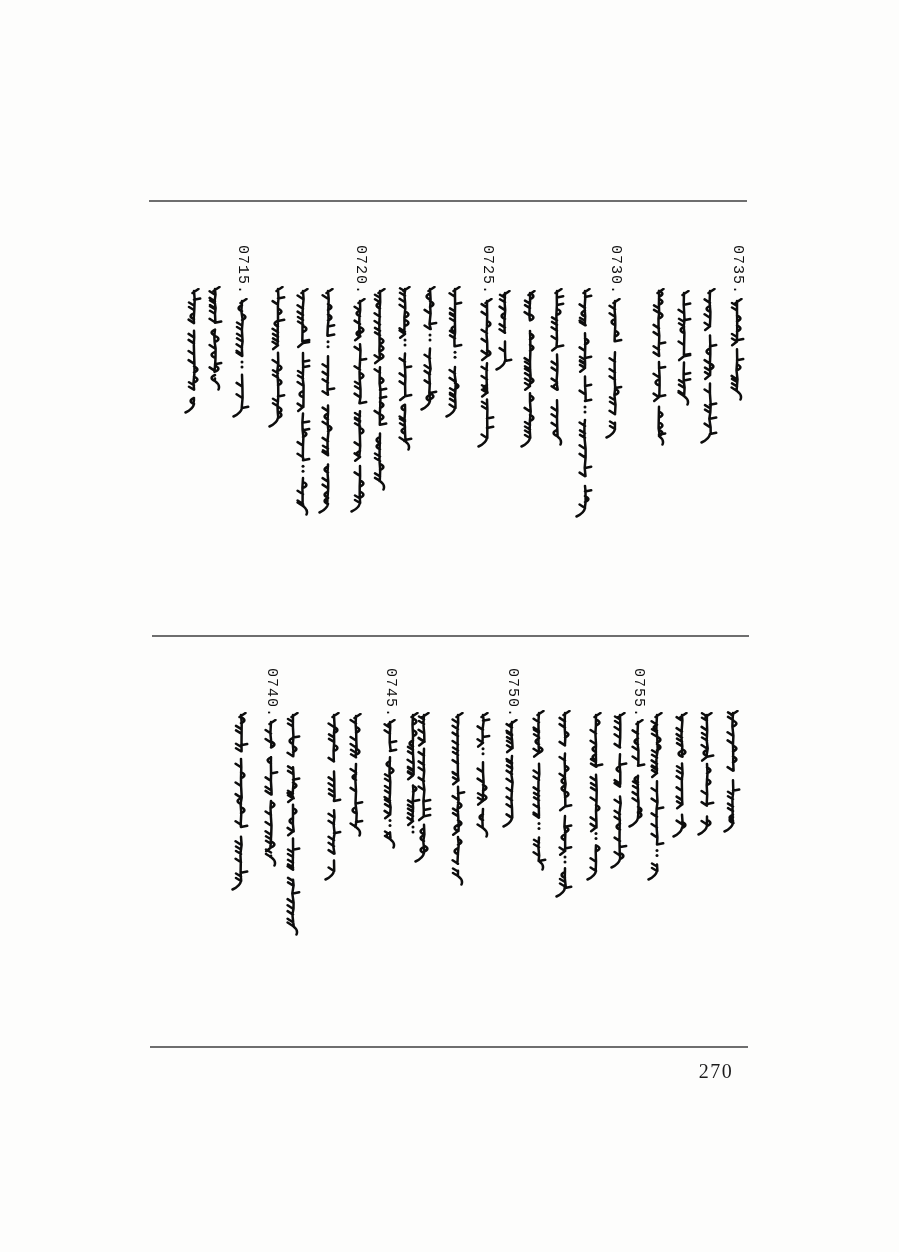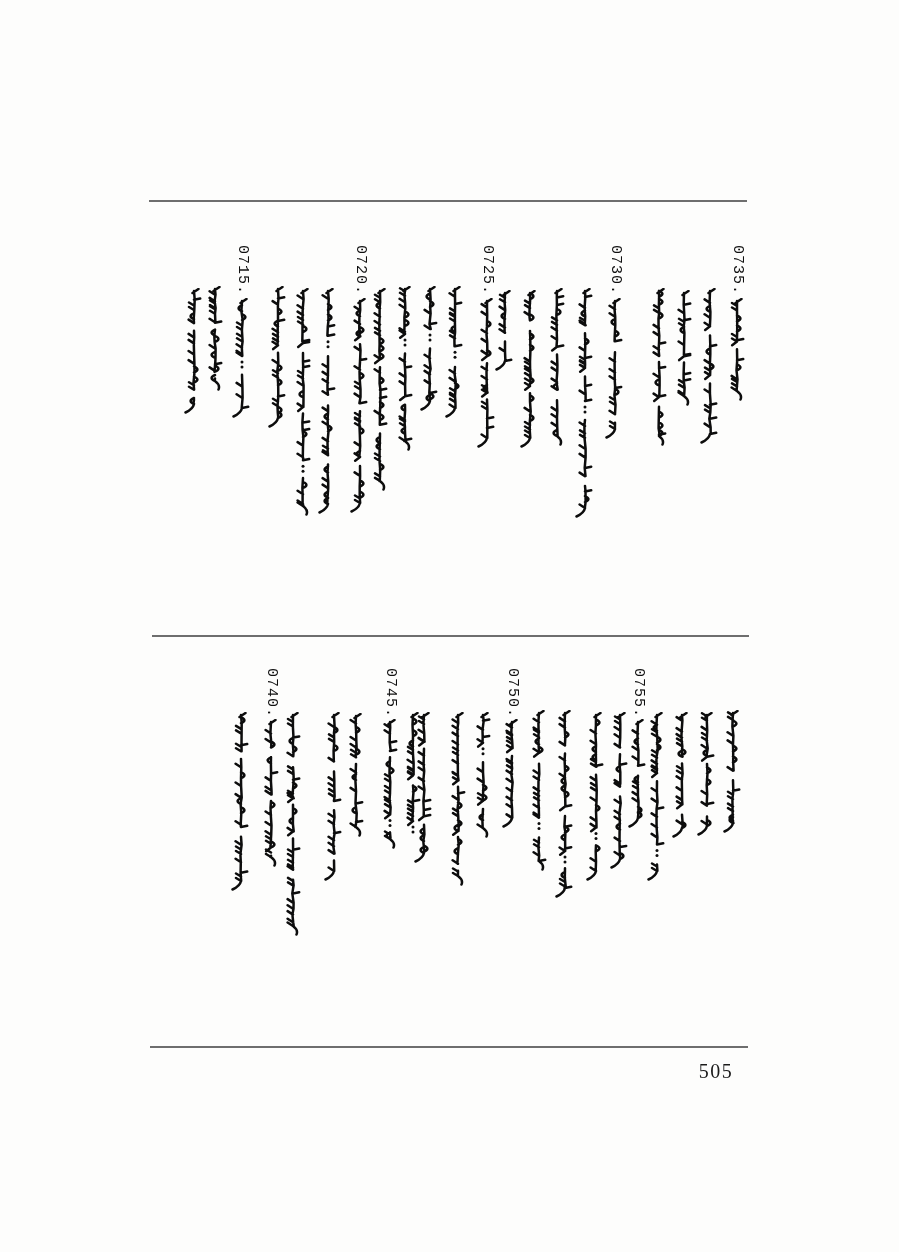--- a/index.html
+++ b/index.html
@@ -49,21 +49,21 @@
   }
   .script-line svg { display: block; }
 </style>
 </head>
 <body>
 
 <div class="page">
   <div class="rule rule-top"></div>
   <div class="rule rule-middle"></div>
   <div class="rule rule-bottom"></div>
-  <div class="page-number">505</div>
+  <div class="page-number">270</div>
   <div id="text-area">
       <div class="entry-number" style="left: 250px; top: 245px;">0715.</div>
       <div class="script-line" style="left: 231px; top: 298px;">
         <svg width="22" height="131" viewBox="0 0 22 131" xmlns="http://www.w3.org/2000/svg">
           <path d="M11,3.0 L10.4,13.2 L11.7,22.1 L10.9,32.0 L11.6,43.3 L10.8,49.7 L11.2,56.2 L11.3,58.0 M11,76.7 L11.4,88.4 L11.6,99.7 L10.7,110.0 M15.5,1 L9.5,5 M11,7.2 Q4.2,10.2 11,13.2 M11,16.1 Q17.8,19.1 11,22.1 M11,32.0 L6.0,29.0 M11,27.5 L6.0,24.5 M11,43.3 L6.0,40.3 M11,38.8 L6.0,35.8 M11,49.7 L5.6,46.2 M11,56.2 L5.6,52.7 M11,58.0 L5.6,54.5 M11,88.4 L5.6,84.9 M11,99.7 L5.6,96.2 M11,110.0 L17.2,108.8 M11,110.0 Q10,115.0 2.5,118.5" fill="none" stroke="#0d0d0d" stroke-width="2.5" stroke-linecap="round" stroke-linejoin="round"></path>
           <circle cx="11" cy="64.0" r="1.5" fill="#0d0d0d"></circle>
           <circle cx="11" cy="69.0" r="1.5" fill="#0d0d0d"></circle>
         </svg>
       </div>
       <div class="script-line" style="left: 204px; top: 286px;">

